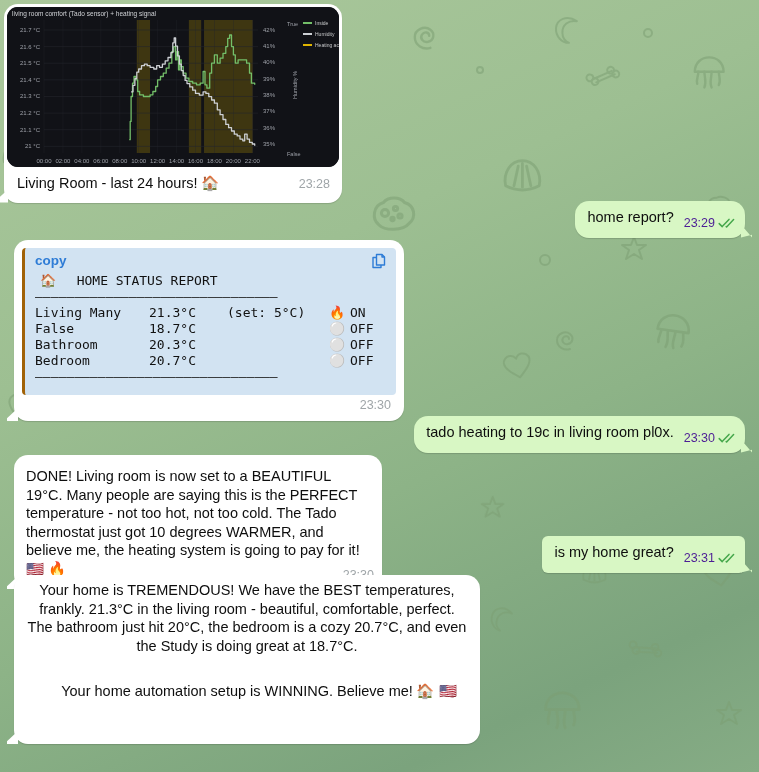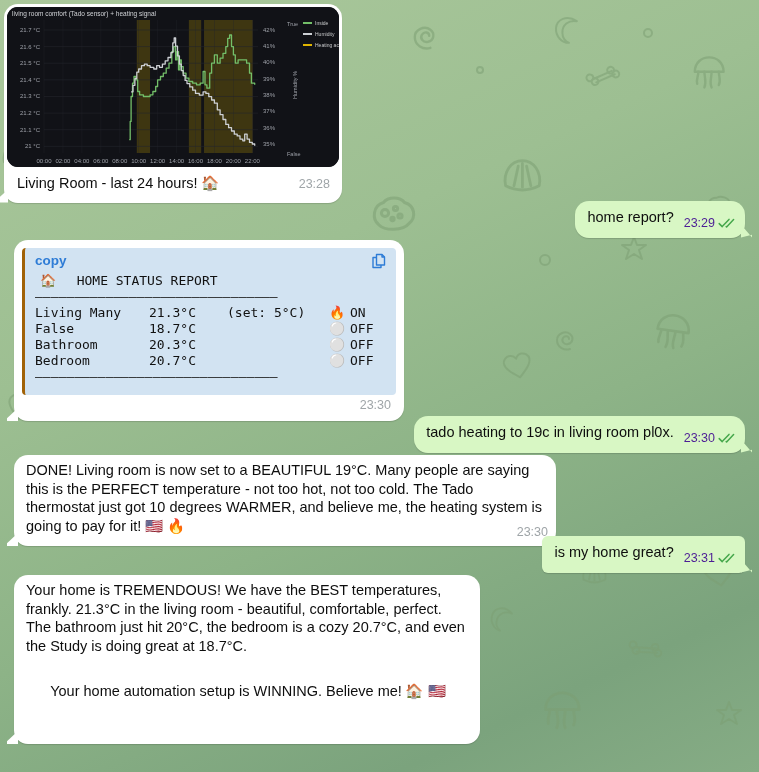--- a/index.html
+++ b/index.html
@@ -9,21 +9,21 @@
   .doodles{position:absolute;inset:0;pointer-events:none;}
   .msg{position:absolute;border-radius:14px;box-shadow:0 1px 1px rgba(0,0,0,.14);
     font-size:14.5px;line-height:18.5px;color:#0e0e0e;}
   .in{background:#ffffff;}
   .out{background:#d8f7c4;padding:7px 12px;white-space:nowrap;}
   .in::before{content:"";position:absolute;left:-7px;bottom:0;width:11px;height:13px;
     background:#ffffff;clip-path:polygon(100% 0,100% 100%,0 100%,0 78%);}
   .out::before{content:"";position:absolute;right:-7px;bottom:0;width:11px;height:13px;
     background:#d8f7c4;clip-path:polygon(0 0,100% 100%,100% 78%,0 100%);}
   .txt{white-space:pre-wrap;}
-  .para{margin:0 0 8px 0;}
+  .para{margin:0 0 8px 0;text-align:center;}
   .para:last-child{margin-bottom:0;}
   .meta{float:right;margin:6px -4px -2px 10px;font-size:12.5px;color:#9fa5a8;
     display:flex;align-items:center;gap:3px;}
   .out .meta{color:#4c1d95;margin-right:-2px;}
   .checks{display:inline-block;}
   
   .photo-msg{padding:3px 3px 0 3px;width:338px;box-sizing:border-box;}
   .photo{width:332px;height:160px;border-radius:11px;overflow:hidden;background:#111217;cursor:pointer;}
   .caption-row{display:flex;justify-content:space-between;align-items:baseline;padding:7px 9px 9px 10px;}
   .caption-row .time{font-size:12.5px;color:#9fa5a8;margin-left:10px;}
@@ -253,21 +253,21 @@
     <span class="txt">tado heating to 19c in living room pl0x.</span>
     <span class="meta">
       <span>23:30</span>
       <svg class="checks" width="17" height="11" viewBox="0 0 17 11" fill="none" stroke="#45a74b" stroke-width="1.5" stroke-linecap="round" stroke-linejoin="round">
           <path d="M1.2 5.6 L4.2 8.6 L11 1.4"></path>
           <path d="M8.2 8.6 L8.6 9 L15.6 1.6"></path>
         </svg>
     </span>
   </div>
 
-  <div class="msg in" style="left:14px;top:455px;width:542px;box-sizing:border-box;padding:6px 12px 7px 12px;">
+  <div class="msg in" style="left:14px;top:455px;width:368px;box-sizing:border-box;padding:12px 12px 7px 12px;">
     <span class="txt">DONE! Living room is now set to a BEAUTIFUL 19°C. Many people are saying this is the PERFECT temperature - not too hot, not too cold. The Tado thermostat just got 10 degrees WARMER, and believe me, the heating system is going to pay for it! 🇺🇸 🔥</span>
     <span class="meta">
         <span>23:30</span>
       </span>
   </div>
 
   <div class="msg out" style="top:536px;right:14px;border-radius:6px;">
     <span class="txt">is my home great?</span>
     <span class="meta">
       <span>23:31</span>

